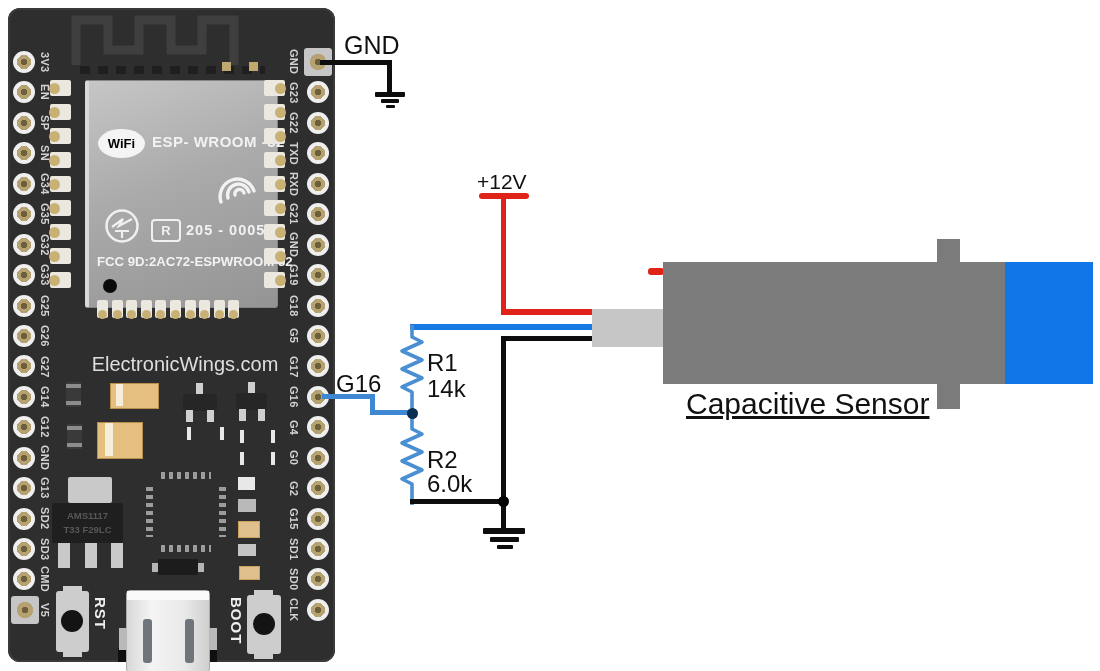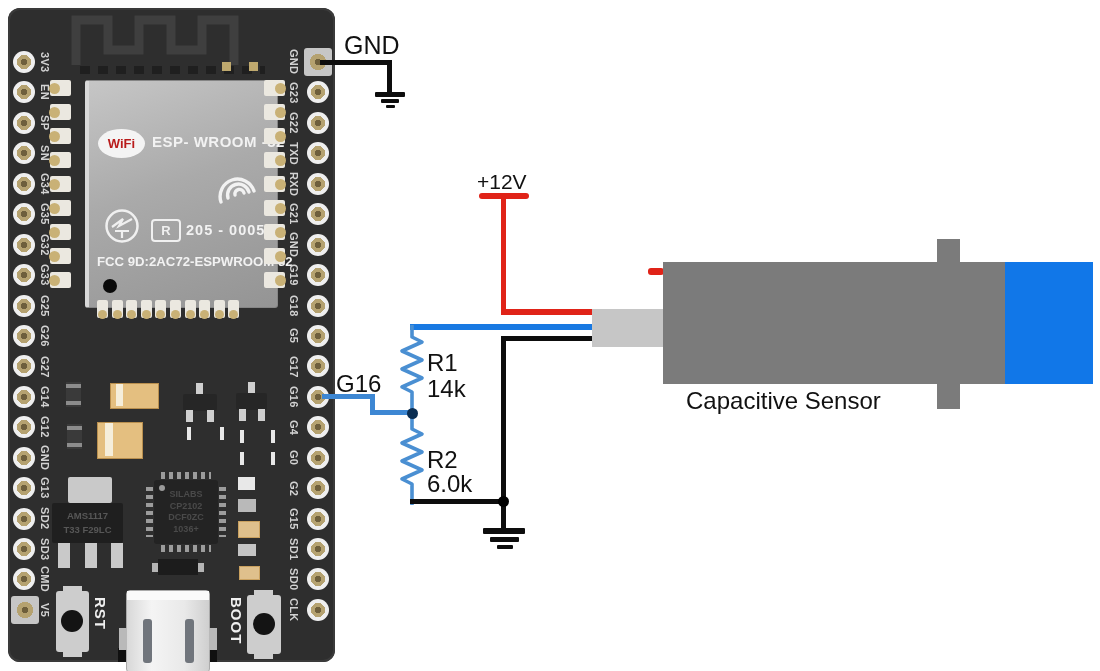--- a/index.html
+++ b/index.html
@@ -43,41 +43,42 @@
 
     <svg class="abs" style="left:50px;top:2px;" width="200" height="55" viewBox="0 0 200 55">
       <polyline points="18,55 18,10 50,10 50,40 81,40 81,10 113,10 113,40 144,40 144,10 176,10 176,55" fill="none" stroke="#3f3f3f" stroke-width="9"></polyline>
     </svg>
     <div class="abs" style="left:72px;top:58px;width:185px;height:8px;background:repeating-linear-gradient(90deg,#1f1f1f 0 10px,#2e2e2e 10px 18px);"></div>
     <div class="abs" style="left:214px;top:54px;width:9px;height:9px;background:#bfa96e;"></div>
     <div class="abs" style="left:241px;top:54px;width:9px;height:9px;background:#bfa96e;"></div>
 
     <div id="module">
       <div class="abs" style="left:9px;top:48px;width:47px;height:29px;background:#f4f4f4;border-radius:50%;
-                  display:flex;align-items:center;justify-content:center;font-size:13px;font-weight:bold;color:#b91c1c;">WiFi</div>
+                  display:flex;align-items:center;justify-content:center;font-size:13px;font-weight:bold;color:#000000;">WiFi</div>
       <div class="mod-txt" style="left:63px;top:52px;font-size:15px;font-weight:bold;letter-spacing:.5px;">ESP- WROOM -32</div>
       <svg class="abs" style="left:122px;top:83px;" width="46" height="44" viewBox="0 0 46 44">
         <g fill="none" stroke="#f2f2f2" stroke-width="3.4" stroke-linecap="round">
           <path d="M10,38 A17,17 0 1 1 43,27"></path>
           <path d="M17,34 A10.5,10.5 0 1 1 38,28"></path>
           <path d="M24,31 A4.5,4.5 0 1 1 33,29"></path>
         </g>
       </svg>
       <svg class="abs" style="left:15px;top:127px;" width="36" height="36" viewBox="0 0 36 36">
         <circle cx="18" cy="18" r="15.5" fill="none" stroke="#f0f0f0" stroke-width="2.5"></circle>
         <path d="M8,19 L19,11 L15,18 L28,11" fill="none" stroke="#f0f0f0" stroke-width="2.2"></path>
         <path d="M11,23 H25 M18,23 V30" fill="none" stroke="#f0f0f0" stroke-width="2.2"></path>
       </svg>
       <div class="abs" style="left:62px;top:138px;width:26px;height:19px;border:2px solid #f0f0f0;border-radius:4px;
                   display:flex;align-items:center;justify-content:center;font-size:13px;font-weight:bold;color:#f0f0f0;">R</div>
       <div class="mod-txt" style="left:97px;top:141px;font-size:14.5px;font-weight:bold;letter-spacing:1px;">205 - 000519</div>
       <div class="mod-txt" style="left:8px;top:173px;font-size:13.2px;font-weight:bold;">FCC 9D:2AC72-ESPWROOM 32</div>
       <div class="abs" style="left:14px;top:198px;width:14px;height:14px;border-radius:50%;background:#0a0a0a;"></div>
     </div>
 
+    <div class="abs" style="left:52px;top:345px;width:250px;text-align:center;font-size:20px;color:#dedede;z-index:3;">ElectronicWings.com</div>
 
     <div class="comp" style="left:102px;top:375px;width:47px;height:24px;background:#e4bf80;border:1px solid #b98f4e;">
       <div class="abs" style="left:5px;top:0;width:7px;height:22px;background:#f5eedb;"></div>
       </div>
     <div class="comp" style="left:89px;top:414px;width:44px;height:35px;background:#e4bf80;border:1px solid #b98f4e;">
       <div class="abs" style="left:7px;top:0;width:8px;height:33px;background:#f5eedb;"></div>
       </div>
     <div class="comp" style="left:58px;top:374px;width:15px;height:25px;background:#3a3a3a;">
       <div class="abs" style="left:0;top:2px;width:15px;height:4px;background:#8c8c8c;"></div>
       <div class="abs" style="left:0;top:19px;width:15px;height:4px;background:#8c8c8c;"></div>
@@ -108,28 +109,20 @@
       <div>T33 F29LC</div>
     </div>
     <div class="comp" style="left:50px;top:535px;width:12px;height:25px;background:#c9c9c9;"></div>
     <div class="comp" style="left:77px;top:535px;width:12px;height:25px;background:#c9c9c9;"></div>
     <div class="comp" style="left:103px;top:535px;width:12px;height:25px;background:#c9c9c9;"></div>
 
     <div class="chipstrip" style="left:138px;top:479px;width:7px;height:50px;background:repeating-linear-gradient(180deg,#9c9c9c 0 4px,transparent 4px 8px);"></div>
     <div class="chipstrip" style="left:211px;top:479px;width:7px;height:50px;background:repeating-linear-gradient(180deg,#9c9c9c 0 4px,transparent 4px 8px);"></div>
     <div class="chipstrip" style="left:153px;top:464px;width:50px;height:7px;background:repeating-linear-gradient(90deg,#9c9c9c 0 4px,transparent 4px 8px);"></div>
     <div class="chipstrip" style="left:153px;top:537px;width:50px;height:7px;background:repeating-linear-gradient(90deg,#9c9c9c 0 4px,transparent 4px 8px);"></div>
-    <div class="comp" style="left:146px;top:472px;width:64px;height:64px;background:#232323;border-radius:3px;color:#4a4a4a;
-                font-size:9px;font-weight:bold;text-align:center;line-height:1.3;padding-top:9px;box-sizing:border-box;z-index:3;">
-      <div class="abs" style="left:5px;top:5px;width:6px;height:6px;border-radius:50%;background:#9a9a9a;"></div>
-      <div>SILABS</div>
-      <div>CP2102</div>
-      <div>DCF0ZC</div>
-      <div>1036+</div>
-    </div>
     <div class="comp" style="left:150px;top:551px;width:40px;height:16px;background:#1c1c1c;">
       <div class="abs" style="left:-6px;top:4px;width:6px;height:9px;background:#b5b5b5;"></div>
       <div class="abs" style="left:40px;top:4px;width:6px;height:9px;background:#b5b5b5;"></div>
       </div>
 
     <div class="comp" style="left:230px;top:469px;width:17px;height:13px;background:#e8e8e8;"></div>
     <div class="comp" style="left:230px;top:491px;width:18px;height:13px;background:#b9b9b9;"></div>
     <div class="comp" style="left:230px;top:513px;width:20px;height:15px;background:#dfc08c;border:1px solid #caa15f;"></div>
     <div class="comp" style="left:230px;top:536px;width:18px;height:12px;background:#c4c4c4;"></div>
     <div class="comp" style="left:231px;top:558px;width:19px;height:12px;background:#dfc08c;border:1px solid #caa15f;"></div>
@@ -301,15 +294,15 @@
   <div class="dot" style="left:498px;top:496px;width:11px;height:11px;background:#000;"></div>
   <div class="gbar" style="left:483px;top:528px;width:42px;height:6px;"></div>
   <div class="gbar" style="left:490px;top:537px;width:29px;height:5px;"></div>
   <div class="gbar" style="left:497px;top:545px;width:16px;height:4px;"></div>
 
   <div class="abs" style="left:592px;top:309px;width:71px;height:38px;background:#c6c6c6;z-index:6;"></div>
   <div class="abs" style="left:663px;top:262px;width:342px;height:122px;background:#7b7b7b;z-index:6;"></div>
   <div class="abs" style="left:1005px;top:262px;width:88px;height:122px;background:#1177e8;z-index:6;"></div>
   <div class="abs" style="left:937px;top:239px;width:23px;height:24px;background:#7b7b7b;z-index:5;"></div>
   <div class="abs" style="left:937px;top:384px;width:23px;height:25px;background:#7b7b7b;z-index:5;"></div>
-  <div class="lbl" style="left:686px;top:387px;font-size:24px;">Capacitive Sensor</div>
+  <div class="lbl" style="left:686px;top:387px;font-size:30px;text-decoration:underline;">Capacitive Sensor</div>
 
 </div>
 
 </body></html>

